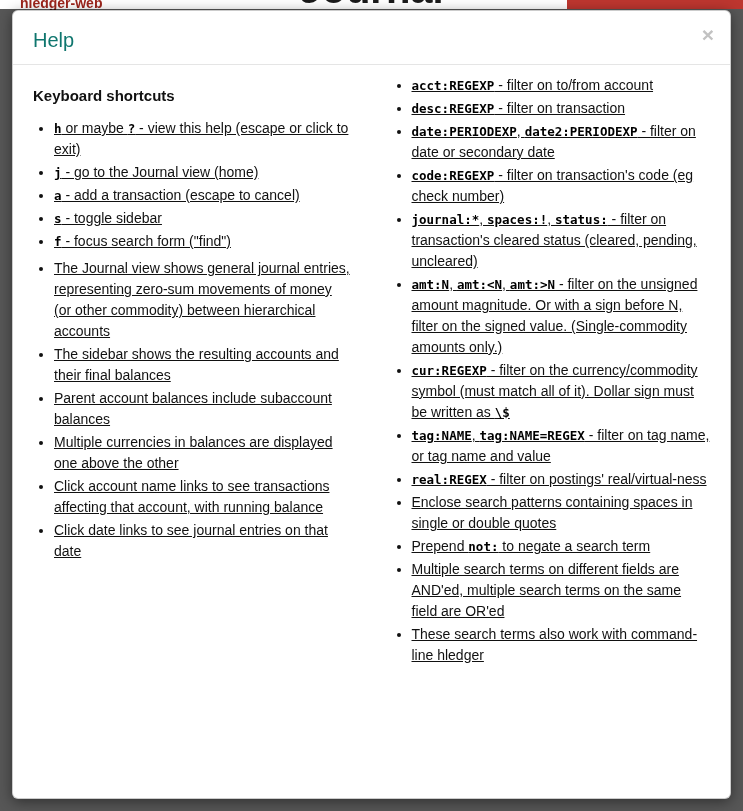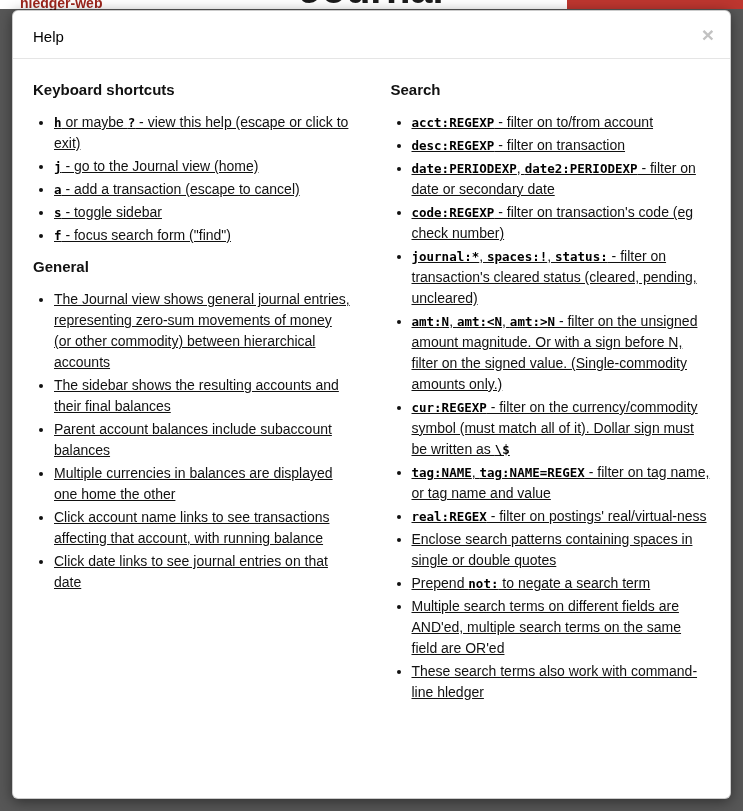--- a/index.html
+++ b/index.html
@@ -50,21 +50,21 @@
     z-index: 10;
     overflow: hidden;
   }
   .modal-header {
     position: relative;
     padding: 17px 20px 12px 20px;
     border-bottom: 1px solid #e5e5e5;
   }
   .modal-title {
     margin: 0;
-    font-size: 15px; font-weight: 500; color: #000000;
+    font-size: 20px; font-weight: 500; color: #0f766e;
     line-height: 1.2;
   }
   .close {
     position: absolute; top: 13px; right: 16px;
     font-size: 21px; font-weight: bold; line-height: 1;
     color: #c2c2c2; cursor: pointer;
   }
   .modal-body {
     display: flex; gap: 38px;
     padding: 10px 20px 20px 20px;
@@ -105,32 +105,30 @@
   <div class="modal-body">
     <div class="col">
         <h3 class="section-heading">Keyboard shortcuts</h3>
         <ul class="help-list">
           <li><code>h</code><span> or maybe </span><code>?</code><span> - view this help (escape or click to exit)</span></li>
           <li><code>j</code><span> - go to the Journal view (home)</span></li>
           <li><code>a</code><span> - add a transaction (escape to cancel)</span></li>
           <li><code>s</code><span> - toggle sidebar</span></li>
           <li><code>f</code><span> - focus search form ("find")</span></li>
         </ul>
-        <h3 class="section-heading">General</h3>
         <ul class="help-list">
           <li><span>The Journal view shows general journal entries, representing zero-sum movements of money (or other commodity) between hierarchical accounts</span></li>
           <li><span>The sidebar shows the resulting accounts and their final balances</span></li>
           <li><span>Parent account balances include subaccount balances</span></li>
-          <li><span>Multiple currencies in balances are displayed one home the other</span></li>
+          <li><span>Multiple currencies in balances are displayed one above the other</span></li>
           <li><span>Click account name links to see transactions affecting that account, with running balance</span></li>
           <li><span>Click date links to see journal entries on that date</span></li>
         </ul>
       </div>
     <div class="col">
-        <h3 class="section-heading">Search</h3>
         <ul class="help-list">
           <li><code>acct:REGEXP</code><span> - filter on to/from account</span></li>
           <li><code>desc:REGEXP</code><span> - filter on transaction</span></li>
           <li><code>date:PERIODEXP</code><span>, </span><code>date2:PERIODEXP</code><span> - filter on date or secondary date</span></li>
           <li><code>code:REGEXP</code><span> - filter on transaction's code (eg check number)</span></li>
           <li><code>journal:*</code><span>, </span><code>spaces:!</code><span>, </span><code>status:</code><span> - filter on transaction's cleared status (cleared, pending, uncleared)</span></li>
           <li><code>amt:N</code><span>, </span><code>amt:&lt;N</code><span>, </span><code>amt:&gt;N</code><span> - filter on the unsigned amount magnitude. Or with a sign before N, filter on the signed value. (Single-commodity amounts only.)</span></li>
           <li><code>cur:REGEXP</code><span> - filter on the currency/commodity symbol (must match all of it). Dollar sign must be written as </span><code>\$</code></li>
           <li><code>tag:NAME</code><span>, </span><code>tag:NAME=REGEX</code><span> - filter on tag name, or tag name and value</span></li>
           <li><code>real:REGEX</code><span> - filter on postings' real/virtual-ness</span></li>

